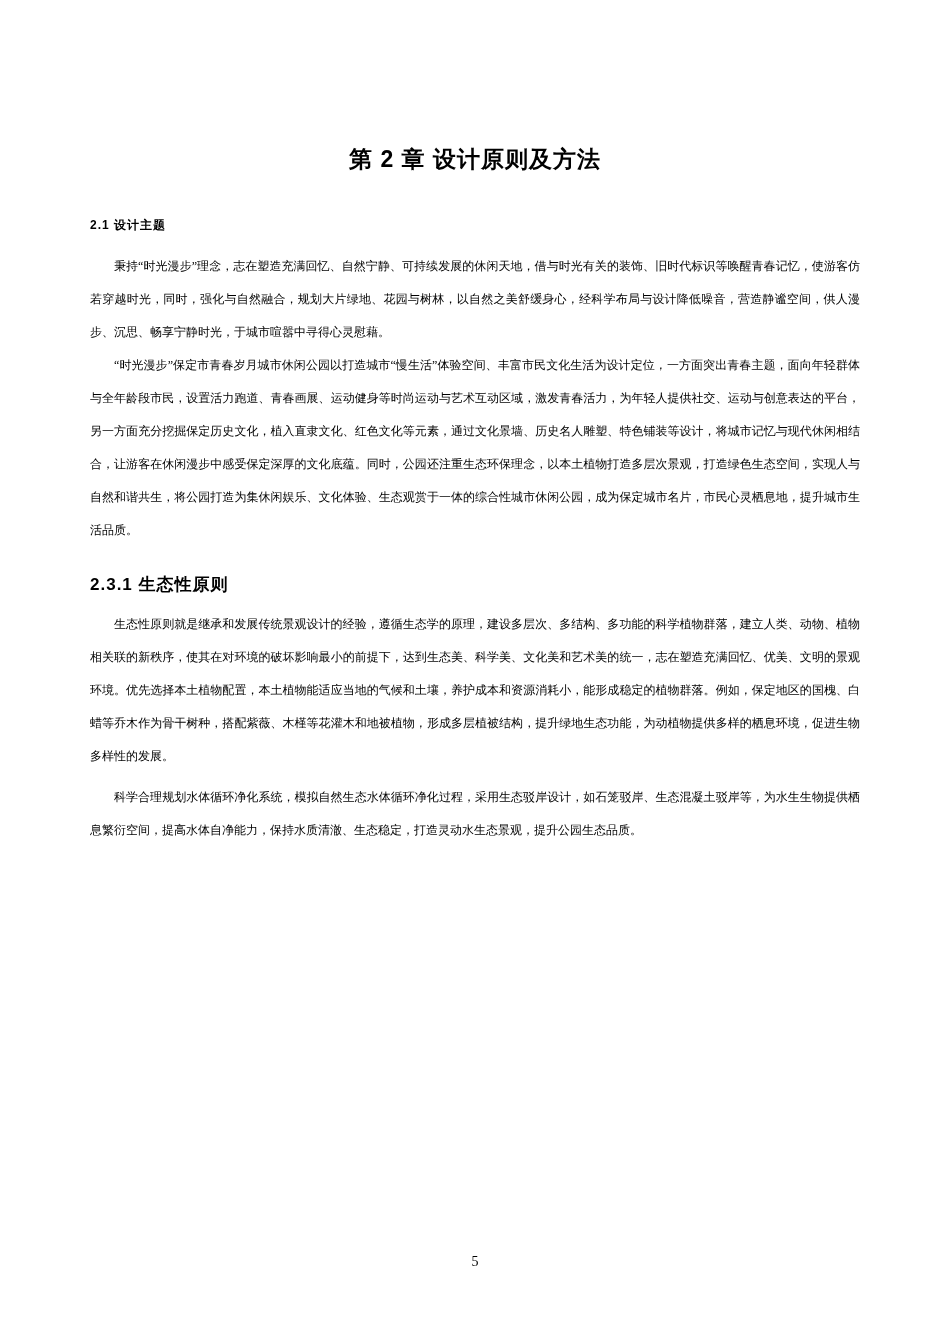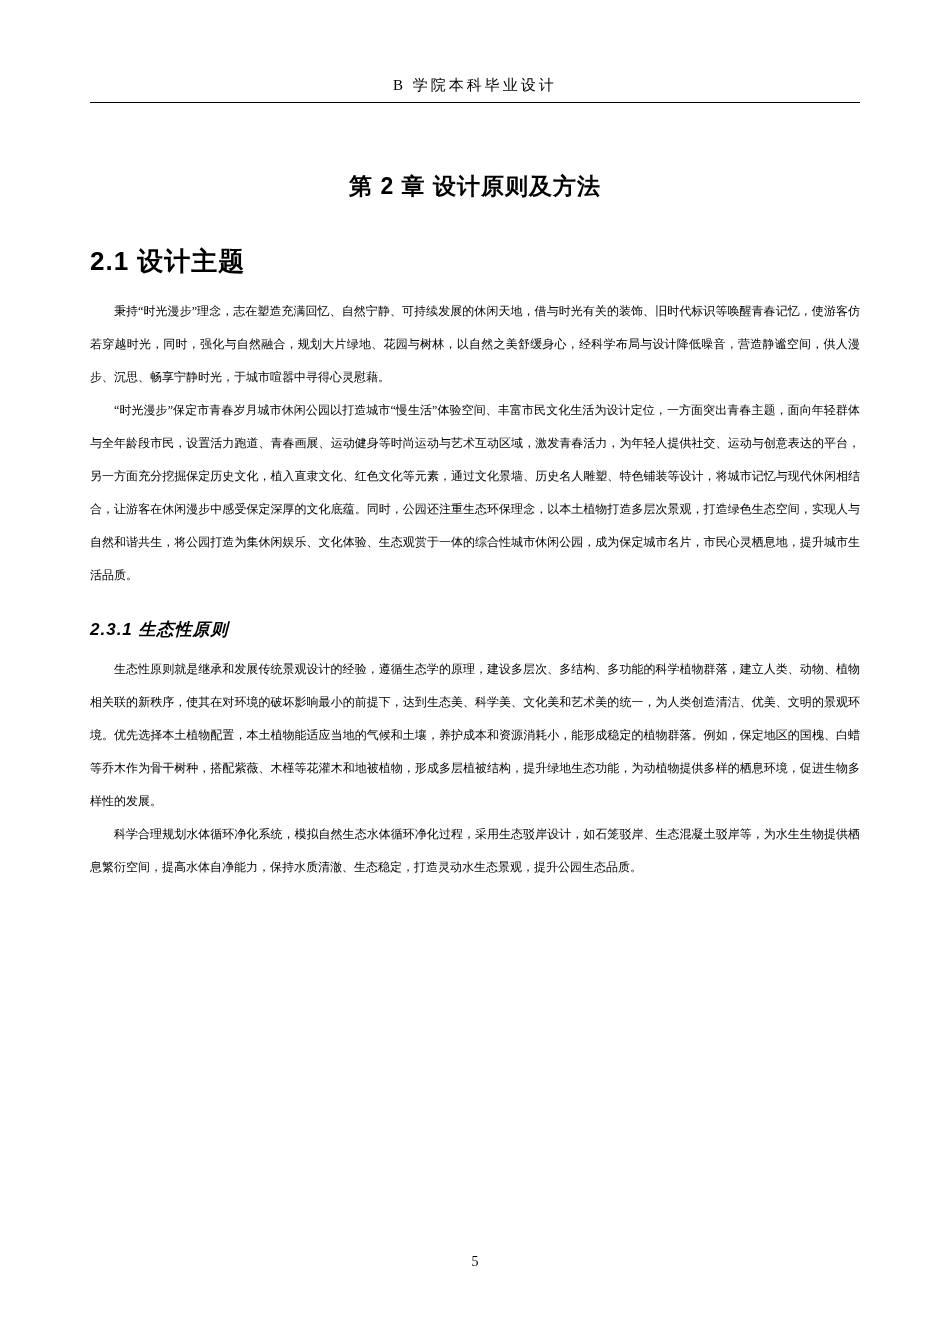--- a/index.html
+++ b/index.html
@@ -35,84 +35,80 @@
     font-weight: bold;
     font-size: 23px;
     letter-spacing: 1px;
     font-family: "Liberation Sans", "DejaVu Sans", sans-serif;
     margin: 68px 0 16px 0;
   }
   .section {
     margin: 0;
   }
   .section-heading {
-    font-size: 26px;
+    font-size: 12px;
     font-weight: bold;
     font-family: "Liberation Sans", "DejaVu Sans", sans-serif;
     letter-spacing: 1px;
     margin: 46px 0 16px 0;
   }
   .section-heading.first {
     margin-top: 42px;
   }
   .section-heading.extra-gap {
     margin-top: 84px;
   }
   .subsection-heading {
     font-size: 17px;
     font-weight: bold;
     font-family: "Liberation Sans", "DejaVu Sans", sans-serif;
     letter-spacing: 1px;
     margin: 26px 0 12px 0;
-    font-style: italic;
   }
   .body-para {
     font-size: 12px;
     line-height: 33px;
     text-align: justify;
     text-indent: 2em;
     margin: 0 0 0 0;
   }
   .body-para + .body-para {
-    margin-top: 0;
+    margin-top: 8px;
   }
   .page-number {
     position: absolute;
     left: 0;
     right: 0;
     bottom: 74px;
     text-align: center;
     font-size: 14px;
     font-family: "Liberation Serif", "DejaVu Serif", serif;
   }
 </style>
 </head>
 <body>
 
 <div class="page">
 
-  <div class="doc-header">
-    <span>B 学院本科毕业设计</span>
-  </div>
 
   <h1 class="chapter-title">第 2 章 设计原则及方法</h1>
 
   <section class="section">
     <h2 class="section-heading first">2.1 设计主题</h2>
     <p class="body-para">秉持“时光漫步”理念，志在塑造充满回忆、自然宁静、可持续发展的休闲天地，借与时光有关的装饰、旧时代标识等唤醒青春记忆，使游客仿若穿越时光，同时，强化与自然融合，规划大片绿地、花园与树林，以自然之美舒缓身心，经科学布局与设计降低噪音，营造静谧空间，供人漫步、沉思、畅享宁静时光，于城市喧嚣中寻得心灵慰藉。</p>
   </section>
 
   <section class="section">
     <p class="body-para">“时光漫步”保定市青春岁月城市休闲公园以打造城市“慢生活”体验空间、丰富市民文化生活为设计定位，一方面突出青春主题，面向年轻群体与全年龄段市民，设置活力跑道、青春画展、运动健身等时尚运动与艺术互动区域，激发青春活力，为年轻人提供社交、运动与创意表达的平台，另一方面充分挖掘保定历史文化，植入直隶文化、红色文化等元素，通过文化景墙、历史名人雕塑、特色铺装等设计，将城市记忆与现代休闲相结合，让游客在休闲漫步中感受保定深厚的文化底蕴。同时，公园还注重生态环保理念，以本土植物打造多层次景观，打造绿色生态空间，实现人与自然和谐共生，将公园打造为集休闲娱乐、文化体验、生态观赏于一体的综合性城市休闲公园，成为保定城市名片，市民心灵栖息地，提升城市生活品质。</p>
   </section>
 
   <section class="section">
 
     <div>
       <h3 class="subsection-heading">2.3.1 生态性原则</h3>
-      <p class="body-para">生态性原则就是继承和发展传统景观设计的经验，遵循生态学的原理，建设多层次、多结构、多功能的科学植物群落，建立人类、动物、植物相关联的新秩序，使其在对环境的破坏影响最小的前提下，达到生态美、科学美、文化美和艺术美的统一，为人类创造清洁、优美、文明的景观环境。优先选择本土植物配置，本土植物能适应当地的气候和土壤，养护成本和资源消耗小，能形成稳定的植物群落。例如，保定地区的国槐、白蜡等乔木作为骨干树种，搭配紫薇、木槿等花灌木和地被植物，形成多层植被结构，提升绿地生态功能，为动植物提供多样的栖息环境，促进生物多样性的发展。</p>
+      <p class="body-para">生态性原则就是继承和发展传统景观设计的经验，遵循生态学的原理，建设多层次、多结构、多功能的科学植物群落，建立人类、动物、植物相关联的新秩序，使其在对环境的破坏影响最小的前提下，达到生态美、科学美、文化美和艺术美的统一，志在塑造充满回忆、优美、文明的景观环境。优先选择本土植物配置，本土植物能适应当地的气候和土壤，养护成本和资源消耗小，能形成稳定的植物群落。例如，保定地区的国槐、白蜡等乔木作为骨干树种，搭配紫薇、木槿等花灌木和地被植物，形成多层植被结构，提升绿地生态功能，为动植物提供多样的栖息环境，促进生物多样性的发展。</p>
       <p class="body-para">科学合理规划水体循环净化系统，模拟自然生态水体循环净化过程，采用生态驳岸设计，如石笼驳岸、生态混凝土驳岸等，为水生生物提供栖息繁衍空间，提高水体自净能力，保持水质清澈、生态稳定，打造灵动水生态景观，提升公园生态品质。</p>
     </div>
   </section>
 
   <div class="page-number">5</div>
 
 </div>
 
 </body></html>

